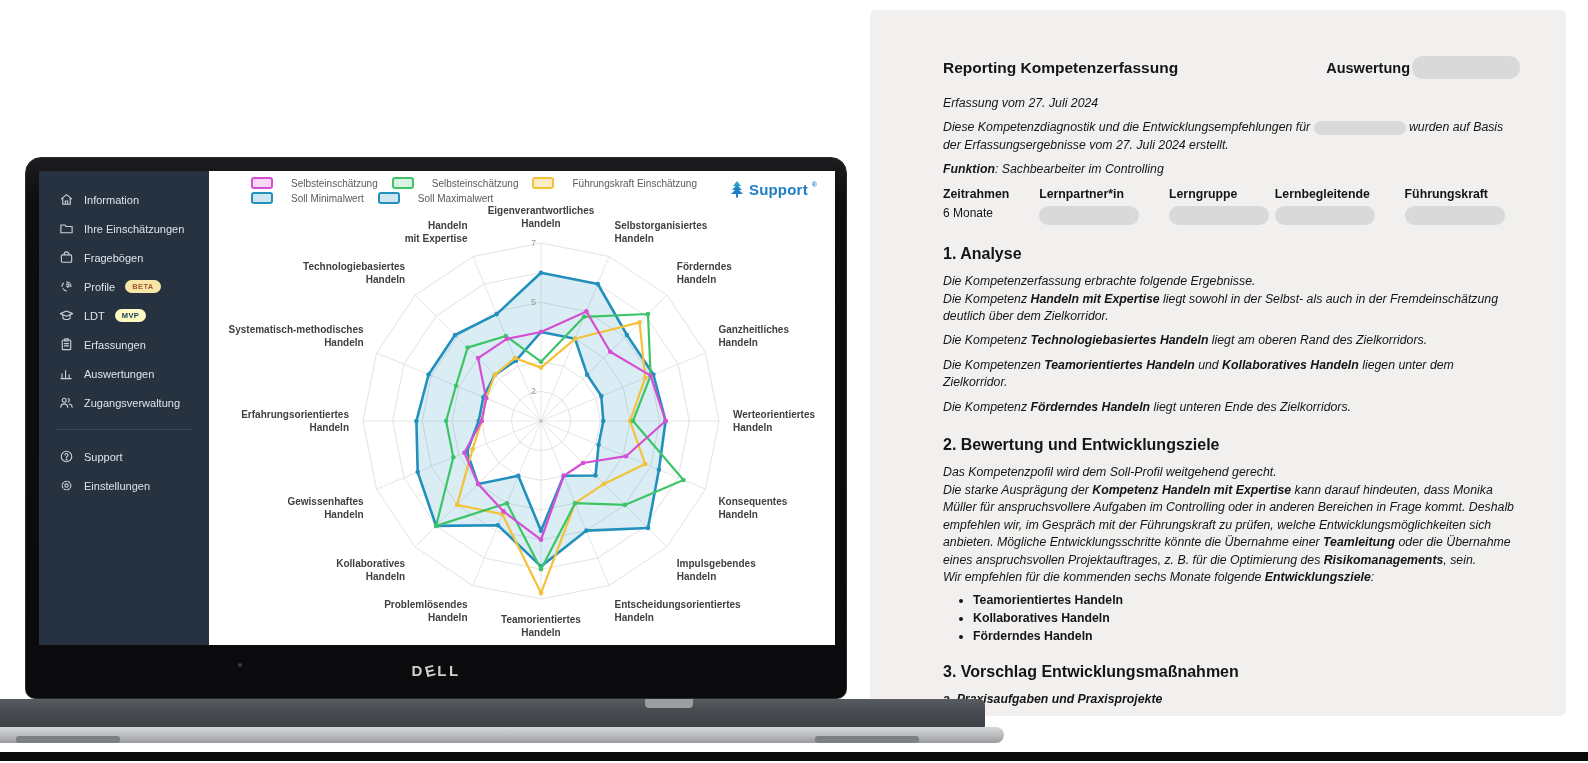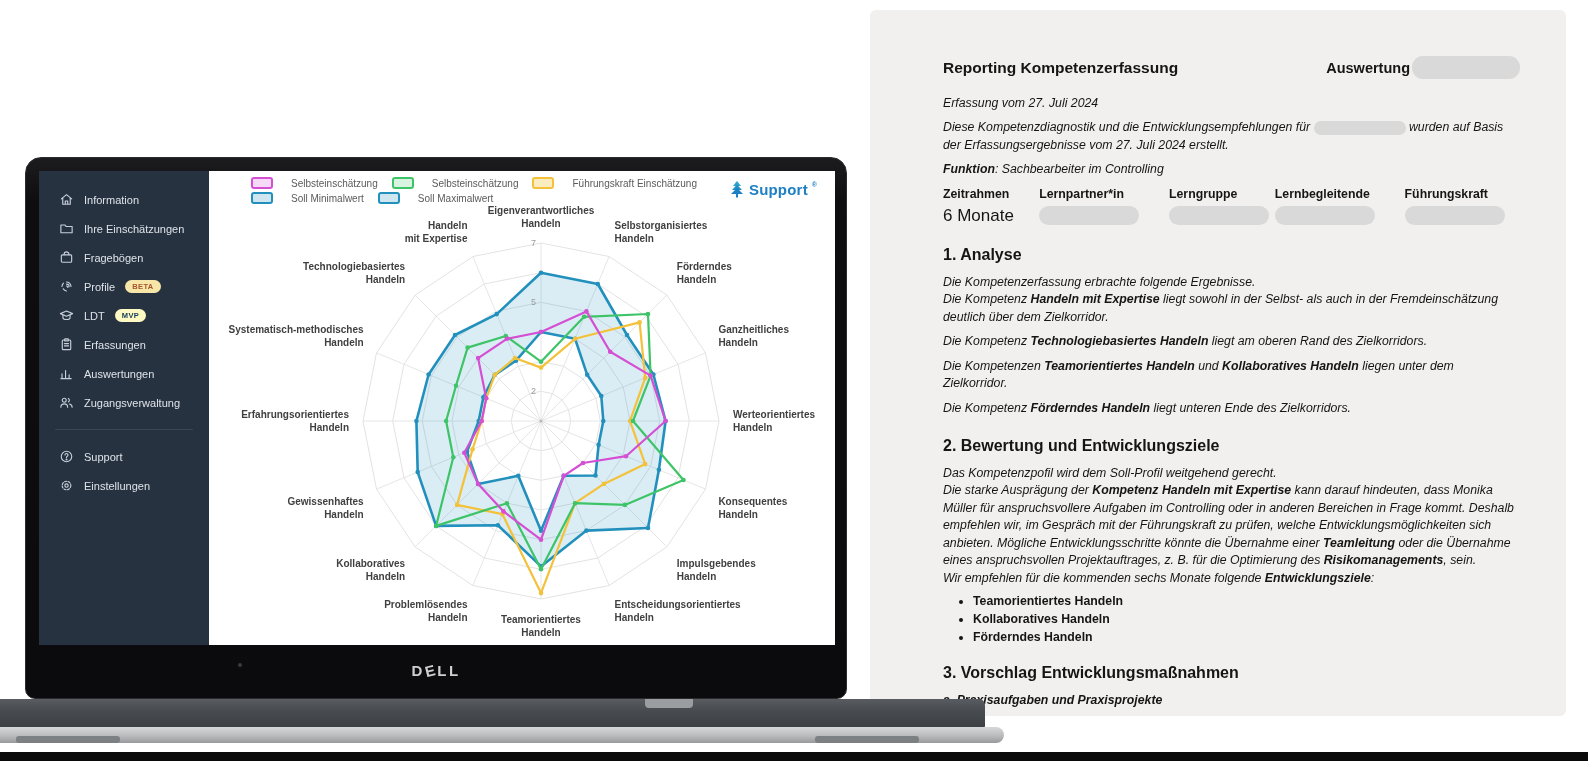--- a/index.html
+++ b/index.html
@@ -88,21 +88,21 @@
           <span class="blob blob-lg"></span>
         </div>
       </div>
       <div id="doc-body">
           <div class="dp">Erfassung vom 27. Juli 2024</div>
           <div class="dp">Diese Kompetenzdiagnostik und die Entwicklungsempfehlungen für <span class="blob blob-inline"></span> wurden auf Basis der Erfassungsergebnisse vom 27. Juli 2024 erstellt.</div>
           <div class="dp"><b>Funktion</b>: Sachbearbeiter im Controlling</div>
           <div class="dtable">
             <div class="col" style="width: 100px;">
               <div class="th">Zeitrahmen</div>
-              <div style="font-size: 17px;">6 Monate</div>
+              <div style="font-size: 12px;">6 Monate</div>
             </div>
             <div class="col" style="width: 135px;">
               <div class="th">Lernpartner*in</div>
               <div><span class="blob blob-cell"></span></div>
             </div>
             <div class="col" style="width: 110px;">
               <div class="th">Lerngruppe</div>
               <div><span class="blob blob-cell"></span></div>
             </div>
             <div class="col" style="width: 135px;">

